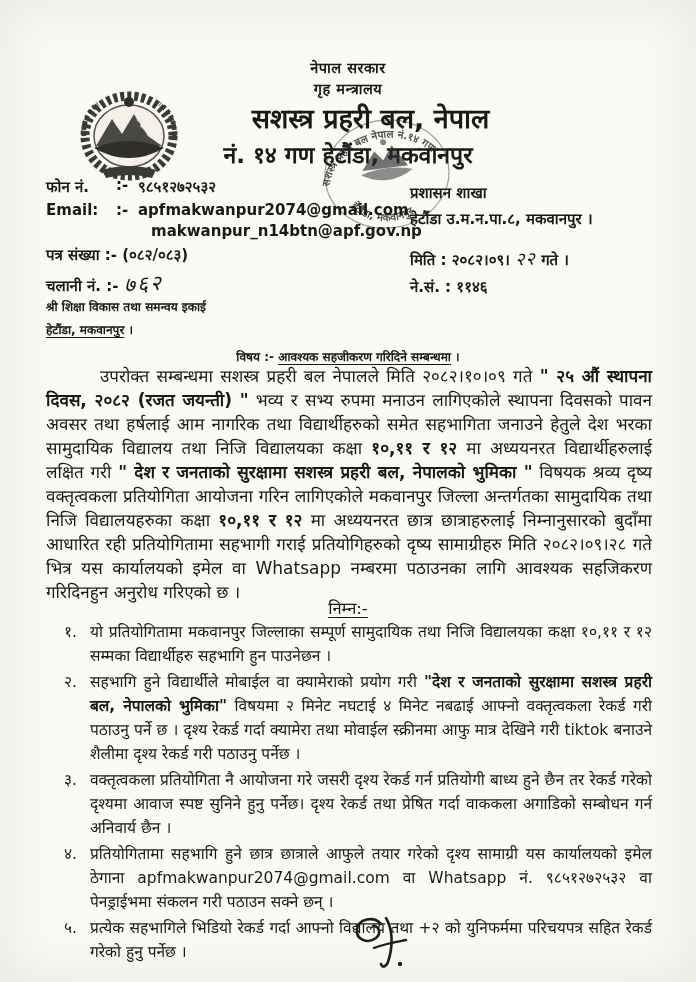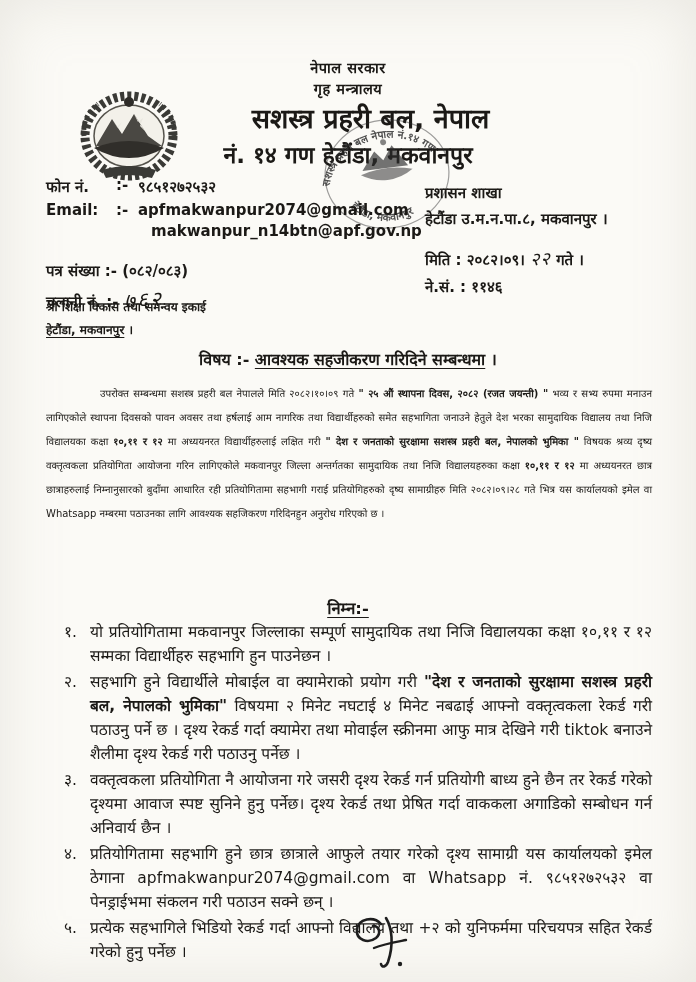--- a/index.html
+++ b/index.html
@@ -13,35 +13,35 @@
   .gov-line{font-size:14.5px;font-weight:700;letter-spacing:.5px;}
   .org-name{font-size:27px;font-weight:700;padding-left:45px;}
   .unit-line{font-size:23px;font-weight:700;text-align:center;}
   .emblem{position:absolute;left:72px;top:86px;width:114px;height:108px;}
   .stamp{position:absolute;left:303px;top:110px;width:168px;height:128px;opacity:.82;transform:rotate(-7deg);}
   .meta-left{position:absolute;left:46px;top:176px;width:330px;font-size:15px;font-weight:700;}
   .meta-left .row{display:flex;margin-bottom:5px;align-items:flex-start;}
   .meta-left .lab{width:70px;flex:0 0 auto;}
   .meta-left .sep{width:22px;flex:0 0 auto;}
   .meta-left .row-plain{margin-bottom:5px;}
-  .email-2{padding-left:105px;margin-top:-2px;margin-bottom:20px;}
+  .email-2{padding-left:105px;margin-top:-2px;margin-bottom:4px;}
   .hand{font-weight:400;font-size:21px;display:inline-block;transform:rotate(-4deg);letter-spacing:2px;font-style:italic;}
   .hand-sm{font-weight:400;font-size:18px;display:inline-block;transform:rotate(-3deg);letter-spacing:1px;font-style:italic;}
-  .meta-right{position:absolute;left:425px;top:182px;width:250px;font-size:15px;font-weight:700;}
+  .meta-right{position:absolute;left:410px;top:182px;width:250px;font-size:15px;font-weight:700;}
   .meta-right .mr-row{margin-bottom:6px;}
   .meta-right .gap{height:12px;}
   .addressee{position:absolute;left:46px;top:296px;font-size:12px;font-weight:700;line-height:23px;}
   .u{text-decoration:underline;text-underline-offset:3px;}
-  .subject{position:absolute;top:348px;font-size:16px;font-weight:700;}
+  .subject{position:absolute;top:348px;font-size:12px;font-weight:700;}
   .body-para{
-    position:absolute;left:46px;top:382px;width:606px;
-    font-size:10px;line-height:24px;text-align:justify;text-indent:54px;
+    position:absolute;left:46px;top:364px;width:606px;
+    font-size:17px;line-height:24px;text-align:justify;text-indent:54px;
   }
   .b{font-weight:700;}
-  .list-heading{position:absolute;top:596px;font-size:16.5px;font-weight:700;}
+  .list-heading{position:absolute;top:596px;font-size:16.5px;font-weight:400;}
   .list{position:absolute;left:64px;top:620px;width:588px;font-size:15.5px;line-height:24px;}
   .li{position:relative;padding-left:26px;text-align:justify;margin-bottom:2px;}
   .li .num{position:absolute;left:0;top:0;}
   .signature{position:absolute;left:348px;top:912px;width:72px;height:62px;}
   .stamp text{font-weight:700;}
 </style>
 </head>
 <body>
 
 <div class="page">

